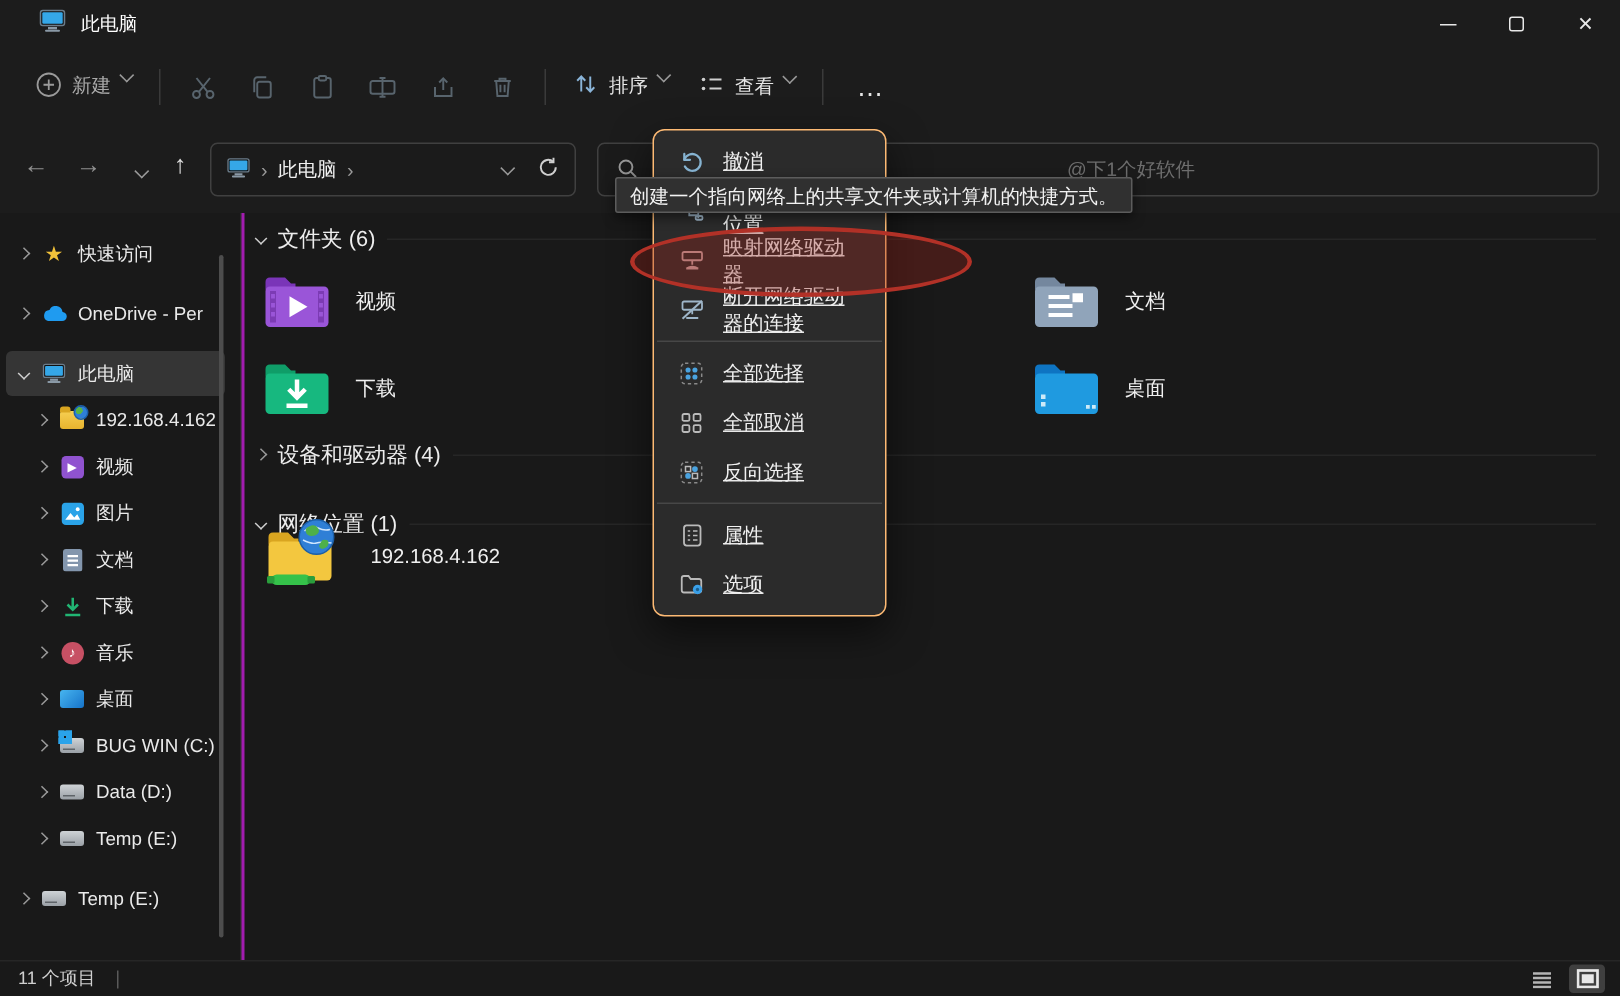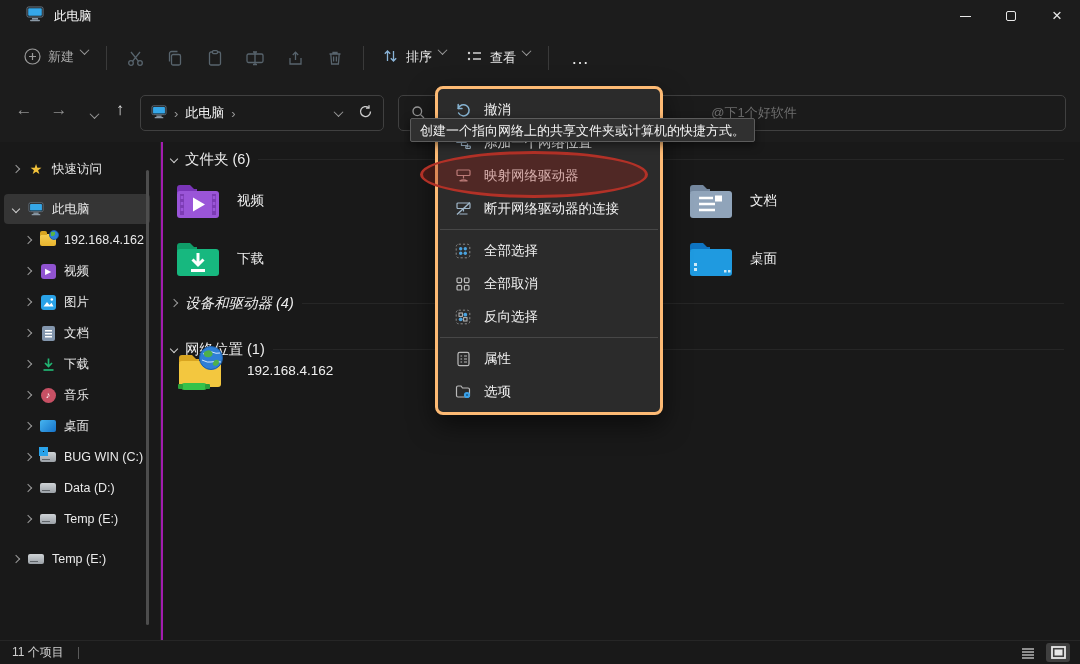--- a/index.html
+++ b/index.html
@@ -85,22 +85,22 @@
   .sec-header { position:absolute; left:8px; right:16px; height:26px; display:flex; align-items:center; gap:8px;
     font-size:14.5px; color:#ededed; }
   .sec-line { flex:1; height:1px; background:#262626; }
   .tile { position:absolute; width:480px; height:50px; display:flex; align-items:center; gap:16px; border-radius:4px; }
   .tile-label { font-size:13.5px; color:#f0f0f0; }
 
   
   .bf { flex:none; }
 
   
-  .menu { position:absolute; left:435px; top:86px; width:228px; background:#2b2b2b; border:3px solid #fdba74;
-    border-radius:8px; box-shadow:0 10px 26px rgba(0,0,0,.55); z-index:50; padding:4px 0; }
+  .menu { position:absolute; left:435px; top:86px; width:156px; background:#2b2b2b; border:1px solid #fdba74;
+    border-radius:8px; box-shadow:0 10px 26px rgba(0,0,0,.55); z-index:50; padding:4px 0;text-decoration:underline; }
   .menu-item { height:33px; display:flex; align-items:center; gap:12px; padding:0 12px; margin:0 4px;
     border-radius:4px; font-size:13.5px; color:#f0f0f0; }
   .menu-item .mi { width:18px; height:18px; flex:none; display:flex; align-items:center; justify-content:center; }
   .menu-sep { height:1px; background:#474747; margin:4px 2px; }
 
   
   .annot { position:absolute; left:420px; top:151px; width:228px; height:47px; border:3px solid #b23127;
     border-radius:50%; background:rgba(158,36,28,.33); z-index:56; }
 
   
@@ -271,20 +271,31 @@
   <div class="sidebar">
     <div class="sb-row lvl0 first-gap">
       <span class="tchev">
           <span class="chev-r"></span>
         </span>
       <span class="sb-ico">
           <span class="star">★</span>
         </span>
       <span>快速访问</span>
     </div>
+    <div class="sb-row lvl0 gap-top">
+      <span class="tchev">
+          <span class="chev-r"></span>
+        </span>
+      <span class="sb-ico">
+        <svg width="17" height="11" viewBox="0 0 17 11">
+            <path d="M4 10h9.3a3 3 0 0 0 .4-6A4.6 4.6 0 0 0 5 2.6 3.8 3.8 0 0 0 4 10z" fill="#1f9bf0"></path>
+          </svg>
+      </span>
+      <span>OneDrive - Per</span>
+    </div>
     <div class="sb-row lvl0 gap-top sel">
       <span class="tchev">
           <span class="chev-dn"></span>
         </span>
       <span class="sb-ico">
         <svg width="16" height="14" viewBox="0 0 18 16">
             <rect x="1" y="1" width="16" height="10" rx="1.5" fill="#111" stroke="#6b7c8a"></rect>
             <rect x="2.2" y="2.2" width="13.6" height="7.6" rx="0.8" fill="#35a7e8"></rect>
             <rect x="6" y="12" width="6" height="1.6" fill="#8a99a6"></rect>
             <rect x="4" y="13.8" width="10" height="1.4" rx="0.7" fill="#8a99a6"></rect>
@@ -462,21 +473,21 @@
         <g fill="#cdeaf8">
             <rect x="6" y="24" width="3" height="3"></rect>
             <rect x="6" y="29" width="3" height="3"></rect>
             <rect x="36" y="31" width="2.5" height="2.5"></rect>
             <rect x="40" y="31" width="2.5" height="2.5"></rect>
           </g>
       </svg>
       <span class="tile-label">桌面</span>
     </div>
 
-    <div class="sec-header" style="top:148px;font-style:italic;">
+    <div class="sec-header" style="top:148px;">
       <span class="chev-r"></span>
       <span>设备和驱动器 (4)</span>
       <span class="sec-line"></span>
     </div>
 
     <div class="sec-header" style="top:194px;">
       <span class="chev-dn"></span>
       <span>网络位置 (1)</span>
       <span class="sec-line"></span>
     </div>

